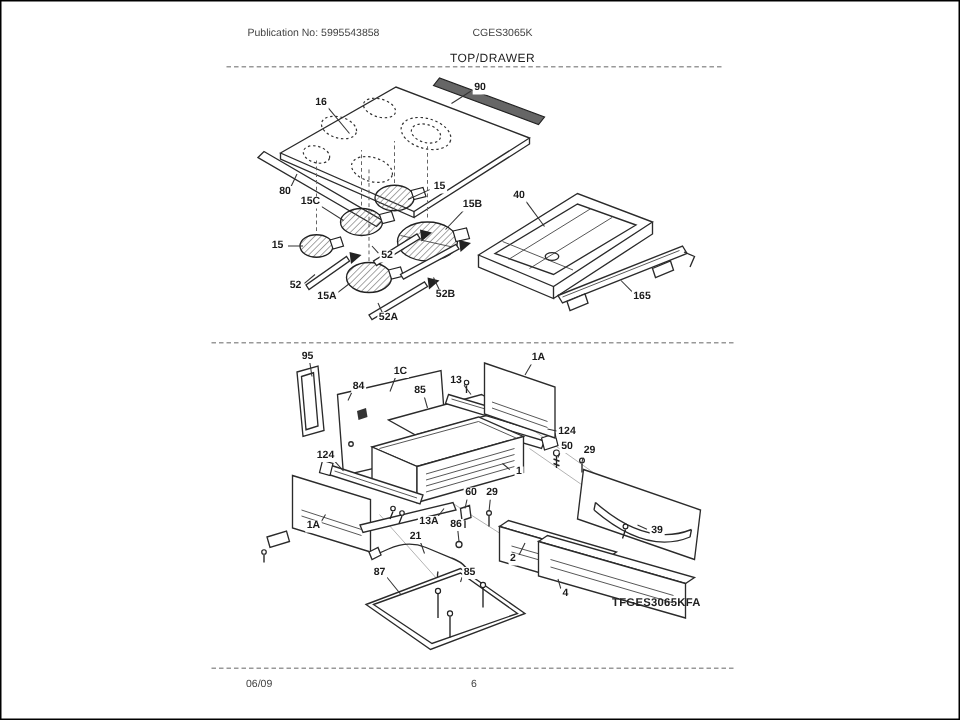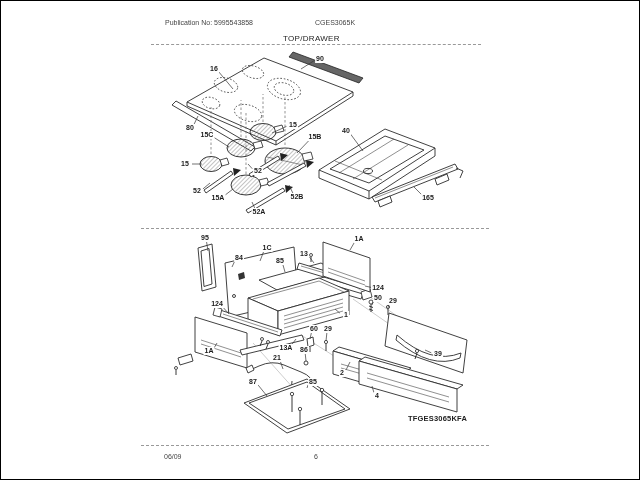--- a/index.html
+++ b/index.html
@@ -4,26 +4,26 @@
 <style>
   html,body{margin:0;padding:0;background:#888;}
   .page{
     position:relative;width:640px;height:480px;background:#fff;
     border:1px solid #000;box-sizing:border-box;overflow:hidden;
     font-family:"Liberation Sans",sans-serif;color:#333;
   }
   .txt{position:absolute;white-space:nowrap;}
   .pubno{left:164px;top:18px;font-size:7px;color:#444;}
   .model{left:314px;top:18px;font-size:7px;color:#444;}
-  .title{left:282px;top:33px;font-size:8px;color:#222;letter-spacing:.3px;}
+  .title{left:299px;top:33px;font-size:8px;color:#222;letter-spacing:.3px;}
   .divider{position:absolute;border-top:1px dashed #999;height:0;}
   .div1{left:150px;top:43px;width:330px;}
   .div2{left:140px;top:227px;width:348px;}
   .div3{left:140px;top:444px;width:348px;}
-  .diagid{left:407px;top:413px;font-size:7.5px;font-weight:bold;color:#222;letter-spacing:.2px;}
+  .diagid{left:407px;top:396px;font-size:7.5px;font-weight:bold;color:#222;letter-spacing:.2px;}
   .date{left:163px;top:452px;font-size:7px;color:#444;}
   .pageno{left:313px;top:452px;font-size:7px;color:#444;}
   svg.art{position:absolute;left:0;top:0;}
   .callout{
     position:absolute;transform:translate(-50%,-50%);
     font-size:7px;font-weight:bold;color:#1a1a1a;background:#fff;
     padding:0 1px;line-height:8px;z-index:3;
   }
   
   .ln{fill:#fff;stroke:#2b2b2b;stroke-width:.9;}

